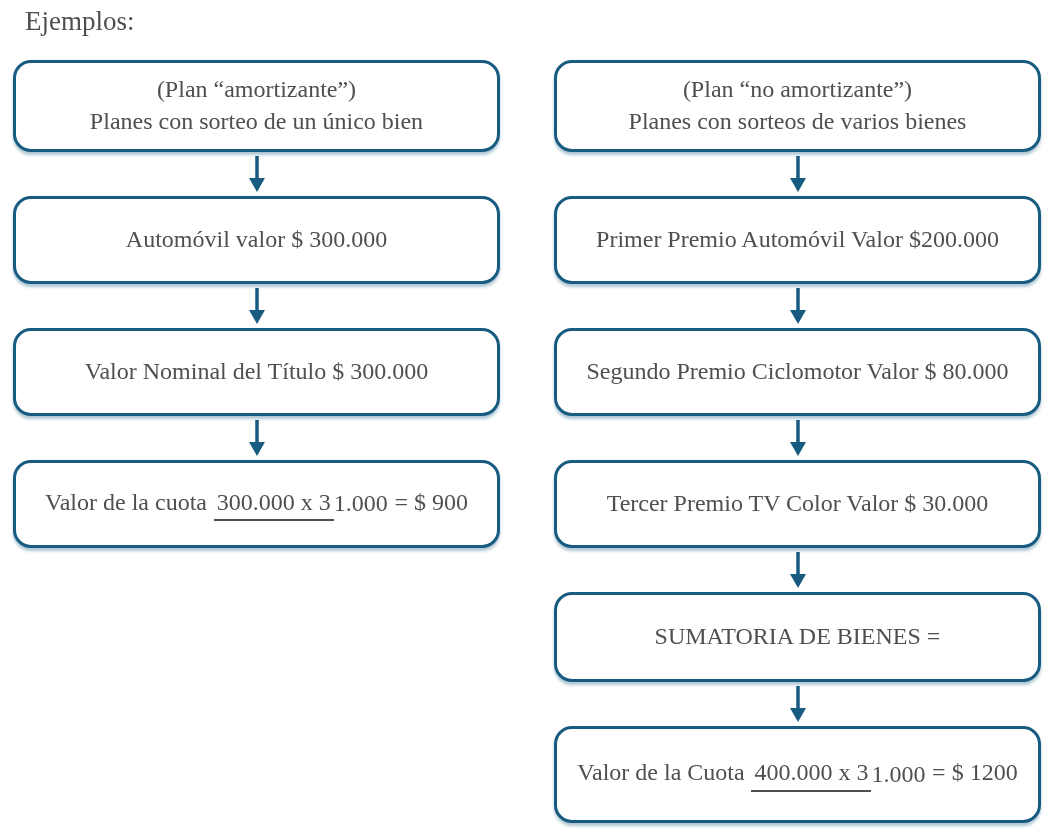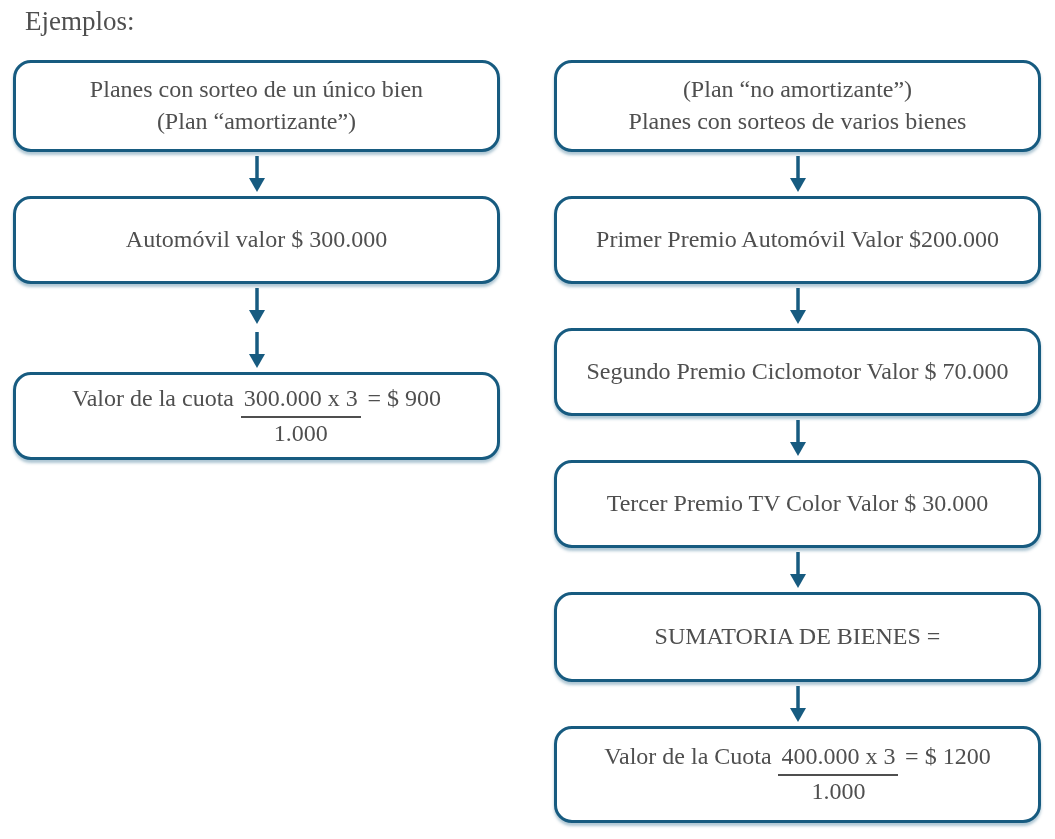--- a/index.html
+++ b/index.html
@@ -49,62 +49,65 @@
     height:44px;
     display:flex;align-items:center;justify-content:center;
     color:var(--accent);
     flex:none;
   }
   .eq{
     display:flex;align-items:baseline;justify-content:center;
     gap:0.28em;
   }
   .frac{
-    display:inline-flex;flex-direction:column;align-items:center;justify-content:center;
+    display:inline-flex;flex-direction:row;align-items:center;justify-content:center;
   }
   .frac .num{
     border-bottom:2px solid var(--text);
     padding:0 3px 1px 3px;
   }
   .frac .den{
     padding-top:0;
   }
 </style>
 </head>
 <body>
 
 <div class="canvas">
 
   <div class="page-title">Ejemplos:</div>
 
   <div class="col col-left">
 
     <div class="node hA">
+      <div>(Plan “amortizante”)</div>
       <div>Planes con sorteo de un único bien</div>
-      <div>(Plan “amortizante”)</div>
     </div>
 
     <div class="gap">
       <svg width="26" height="38" viewBox="0 0 26 38" aria-hidden="true">
         <line x1="13" y1="1" x2="13" y2="24" stroke="currentColor" stroke-width="3.5"></line>
         <polygon points="13,37 5,23 21,23" fill="currentColor"></polygon>
       </svg>
     </div>
 
     <div class="node hB lift">
       <div>Automóvil valor $ 300.000</div>
     </div>
 
     <div class="gap">
       <svg width="26" height="38" viewBox="0 0 26 38" aria-hidden="true">
         <line x1="13" y1="1" x2="13" y2="24" stroke="currentColor" stroke-width="3.5"></line>
         <polygon points="13,37 5,23 21,23" fill="currentColor"></polygon>
       </svg>
     </div>
 
+    <div class="node hB lift">
+      <div>Valor Nominal del Título $ 300.000</div>
+    </div>
 
     <div class="gap">
       <svg width="26" height="38" viewBox="0 0 26 38" aria-hidden="true">
         <line x1="13" y1="1" x2="13" y2="24" stroke="currentColor" stroke-width="3.5"></line>
         <polygon points="13,37 5,23 21,23" fill="currentColor"></polygon>
       </svg>
     </div>
 
     <div class="node hB">
       <div class="eq">
@@ -138,21 +141,21 @@
     </div>
 
     <div class="gap">
       <svg width="26" height="38" viewBox="0 0 26 38" aria-hidden="true">
         <line x1="13" y1="1" x2="13" y2="24" stroke="currentColor" stroke-width="3.5"></line>
         <polygon points="13,37 5,23 21,23" fill="currentColor"></polygon>
       </svg>
     </div>
 
     <div class="node hB lift">
-      <div>Segundo Premio Ciclomotor Valor $ 70.000</div>
+      <div>Segundo Premio Ciclomotor Valor $ 80.000</div>
     </div>
 
     <div class="gap">
       <svg width="26" height="38" viewBox="0 0 26 38" aria-hidden="true">
         <line x1="13" y1="1" x2="13" y2="24" stroke="currentColor" stroke-width="3.5"></line>
         <polygon points="13,37 5,23 21,23" fill="currentColor"></polygon>
       </svg>
     </div>
 
     <div class="node hB lift">

